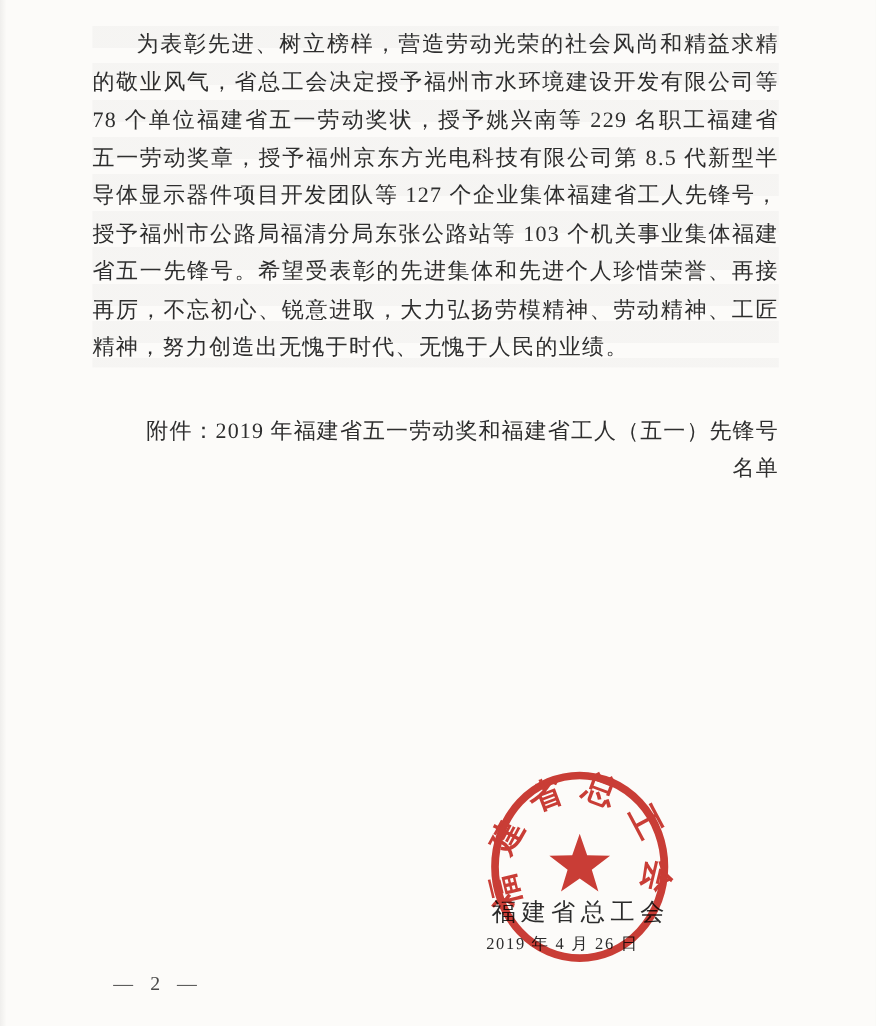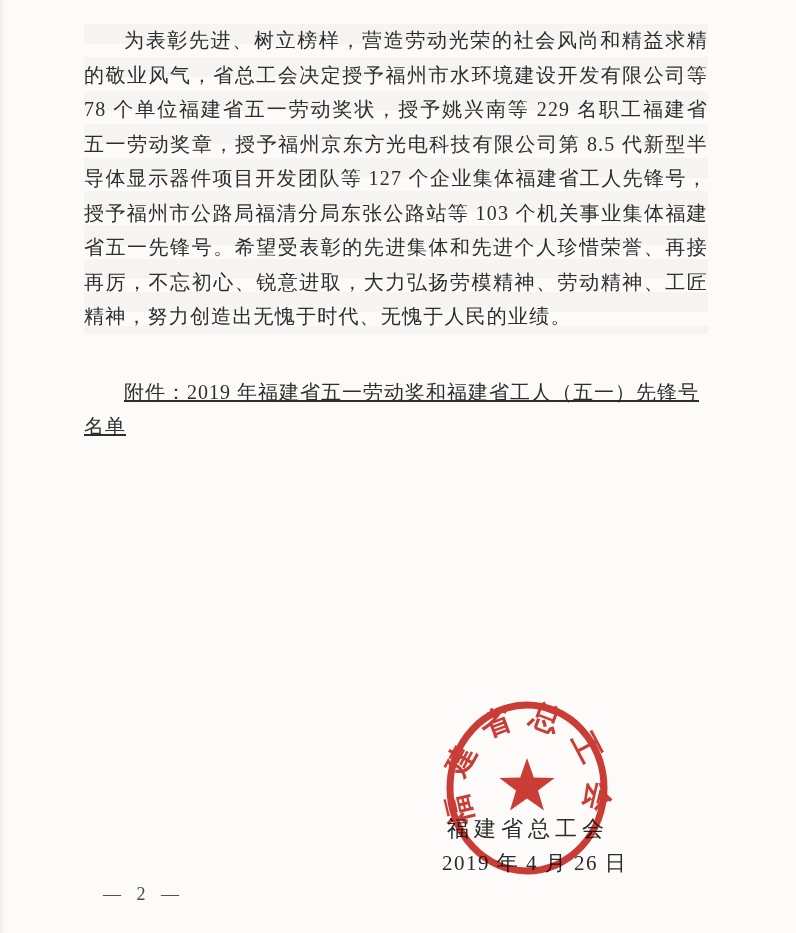--- a/index.html
+++ b/index.html
@@ -33,29 +33,29 @@
     text-indent:2em;
     
     background:repeating-linear-gradient(180deg,
       rgba(125,125,125,.05) 1px, rgba(125,125,125,.05) 21px,
       rgba(0,0,0,0) 21px, rgba(0,0,0,0) 34.5px);
   }
   .para.second{margin-top:9px;font-style:italic;}
   .attachment{
     margin:41px 0 0 0;
     text-indent:2em;
-    text-align:left;letter-spacing:1px;text-decoration:underline;
+    text-align:right;letter-spacing:1px;
   }
   .signature{
     position:absolute;left:447px;top:814px;
     font-size:22px;letter-spacing:5px;color:#2b2b2b;white-space:nowrap;
   }
   .issue-date{
     position:absolute;left:442px;top:849px;
-    font-size:21px;letter-spacing:1.5px;color:#2b2b2b;white-space:nowrap;
+    font-size:15px;letter-spacing:1.5px;color:#2b2b2b;white-space:nowrap;
   }
   .seal{
     position:absolute;left:427px;top:688px;width:200px;height:200px;
     opacity:.88;mix-blend-mode:multiply;
   }
   .seal text{
     font-family:"Liberation Serif","DejaVu Serif",serif;
     font-size:30px;font-weight:bold;letter-spacing:14px;
   }
   .page-number{

